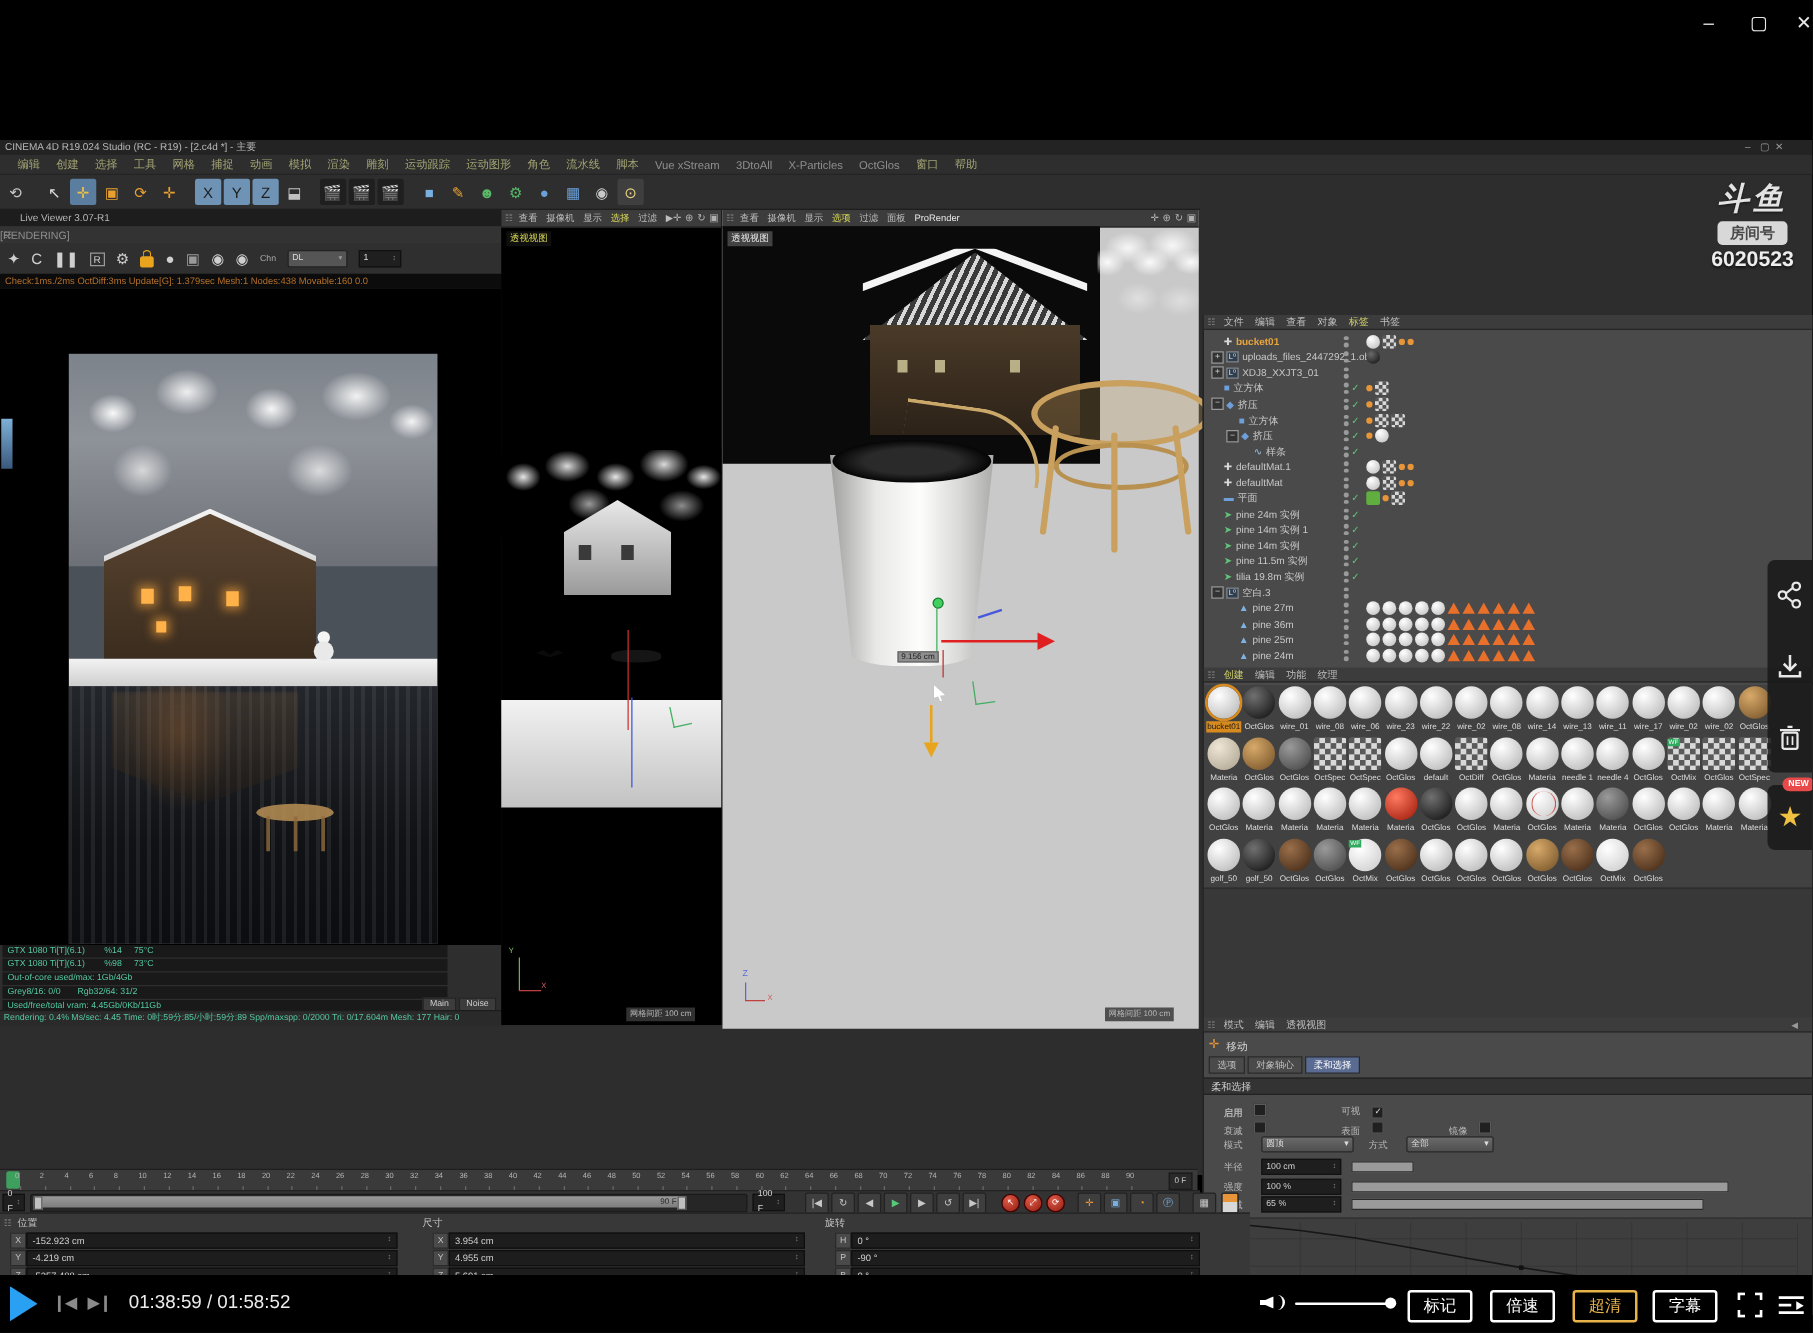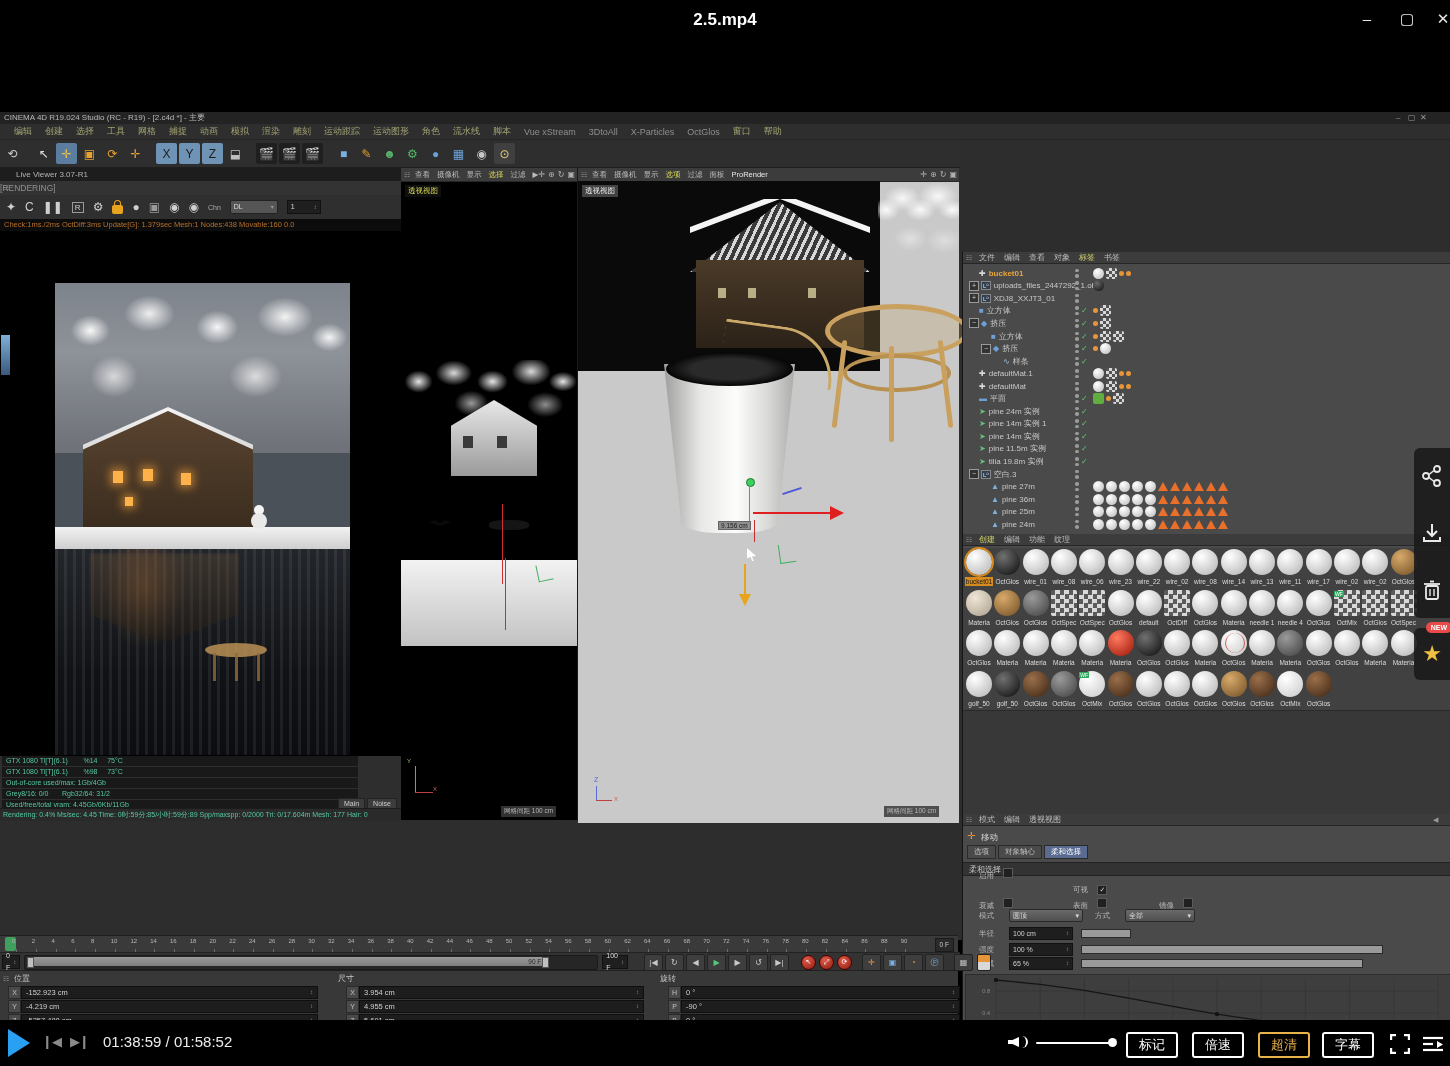--- a/index.html
+++ b/index.html
@@ -175,21 +175,21 @@
   
   .am-label{color:#b8b8b8;font-size:7.5px;}
   .am-check{width:8px;height:8px;background:#202020;border:1px solid #5a5a5a;display:inline-block;color:#d8d8d8;font-size:7px;line-height:8px;text-align:center;}
   .am-tab{height:12px;background:#4a4a4a;border:1px solid #2a2a2a;color:#c0c0c0;font-size:7.5px;line-height:12px;padding:0 6px;display:inline-block;}
   .am-tab.active{background:#5a6b92;color:#fff;}
   .am-value{height:11px;background:#1e1e1e;border:1px solid #121212;color:#d0d0d0;font-size:7px;line-height:11px;padding:0 3px;display:flex;align-items:center;justify-content:space-between;}
   .am-dd{height:11px;background:linear-gradient(180deg,#6a6a6a,#4f4f4f);border:1px solid #2a2a2a;color:#ddd;font-size:7px;line-height:11px;padding:0 3px;display:flex;align-items:center;justify-content:space-between;border-radius:2px;}
   .am-bar{height:7px;background:#9a9a9a;border:1px solid #2a2a2a;}
 
   
-  #coords{left:0;top:858px;width:958px;height:82px;background:#383838;border-top:1px solid #202020;}
+  #coords{left:0;top:858px;width:958px;height:82px;background:#383838;border-top:1px solid #202020;padding-left:42px;}
   .co-header{position:absolute;top:2px;height:11px;color:#c8c8c8;font-size:8px;line-height:11px;}
   .co-lab{position:absolute;width:11px;height:11px;background:#4a4a4a;color:#c0c0c0;font-size:7px;line-height:11px;text-align:center;border:1px solid #2a2a2a;}
   .co-val{position:absolute;height:11px;background:#1d1d1d;border:1px solid #0f0f0f;color:#d0d0d0;font-size:7.5px;line-height:11px;padding:0 4px;display:flex;justify-content:space-between;}
   .co-dd{position:absolute;height:13px;background:linear-gradient(180deg,#7a7a7a,#595959);border:1px solid #2a2a2a;border-radius:2px;color:#e8e8e8;font-size:7.5px;line-height:13px;padding:0 5px;display:flex;justify-content:space-between;}
   .co-apply{position:absolute;height:13px;background:linear-gradient(180deg,#6f6f6f,#525252);border:1px solid #2a2a2a;border-radius:3px;color:#ddd;font-size:7.5px;line-height:13px;text-align:center;}
 
   #ruler{left:0;top:823px;width:958px;height:17px;background:#3a3a3a;border-top:1px solid #1e1e1e;}
   .tick-num{position:absolute;top:2px;color:#b5b5b5;font-size:6px;}
   .tick-line{position:absolute;bottom:0;width:1px;height:4px;background:#6a6a6a;}
   #playhead{left:5px;top:1px;width:11px;height:14px;background:#3f9f5f;border-radius:2px;}
@@ -228,21 +228,20 @@
   .speaker{left:1008px;top:14px;width:18px;height:16px;}
   .speaker .cone{position:absolute;left:0;top:3px;width:11px;height:10px;background:#fff;clip-path:polygon(0 30%,40% 30%,100% 0,100% 100%,40% 70%,0 70%);}
   .speaker .wave{position:absolute;left:12px;top:2px;width:6px;height:12px;border:2px solid #fff;border-left:none;border-radius:0 8px 8px 0;border-top:none;border-bottom:none;}
 </style>
 </head>
 <body>
 
 <div id="stage">
 
   <div class="abs" id="win-title">
-    <div class="abs t txt">2.5.mp4</div>
     <div class="abs winbtn" style="left:1358px;">–</div>
     <div class="abs winbtn" style="left:1398px;">▢</div>
     <div class="abs winbtn" style="left:1434px;">✕</div>
   </div>
 
   <div class="abs" id="c4d">
     <div class="abs txt" id="c4d-titlebar">CINEMA 4D R19.024 Studio (RC - R19) - [2.c4d *] - 主要</div>
     <div class="abs c4d-winbtn" style="left:1396px;">–</div>
     <div class="abs c4d-winbtn" style="left:1408px;">▢</div>
     <div class="abs c4d-winbtn" style="left:1420px;">✕</div>
@@ -1067,21 +1066,21 @@
       <div class="abs txt" style="left:18px;top:580px;color:#d8d8d8;font-size:8.5px;">移动</div>
       <div class="abs" id="am-tabs" style="left:4px;top:593px;display:flex;gap:2px;">
           <span class="am-tab txt">选项</span>
           <span class="am-tab txt">对象轴心</span>
           <span class="am-tab txt active">柔和选择</span>
         </div>
       <div class="abs" style="left:0;top:610px;width:488px;height:12px;background:#333;border-top:1px solid #222;border-bottom:1px solid #222;">
         <span class="txt" style="position:absolute;left:6px;top:1px;color:#d0d0d0;font-size:8px;">柔和选择</span>
       </div>
 
-      <div class="abs" style="left:16px;top:612px;">
+      <div class="abs" style="left:16px;top:628px;font-weight:bold;">
         <span class="am-label txt">启用</span>
         <span class="am-check" style="margin-left:5px;"></span>
       </div>
       <div class="abs" style="left:110px;top:626px;">
         <span class="am-label txt">可视</span>
         <span class="am-check" style="margin-left:5px;">✓</span>
       </div>
       <div class="abs" style="left:16px;top:642px;">
         <span class="am-label txt">衰减</span>
         <span class="am-check" style="margin-left:5px;"></span>
@@ -1355,20 +1354,25 @@
         <span>▾</span>
       </div>
       <div class="co-dd" style="left:346px;top:60px;width:300px;">
         <span>绝对尺寸</span>
         <span>▾</span>
       </div>
       <div class="co-apply txt" style="left:668px;top:60px;width:282px;">应用</div>
     </div>
   </div>
 
+  <div class="abs" id="watermark">
+    <div id="wm-brand">斗鱼</div><br>
+    <div id="wm-room">房间号</div>
+    <div id="wm-id">6020523</div>
+  </div>
 
   <div class="abs" id="side-panel">
     <svg width="22" height="22" viewBox="0 0 22 22">
       <circle cx="16" cy="4" r="3" fill="none" stroke="#e8e8e8" stroke-width="1.8"></circle>
       <circle cx="5" cy="11" r="3" fill="none" stroke="#e8e8e8" stroke-width="1.8"></circle>
       <circle cx="16" cy="18" r="3" fill="none" stroke="#e8e8e8" stroke-width="1.8"></circle>
       <line x1="8" y1="9.5" x2="13" y2="5.5" stroke="#e8e8e8" stroke-width="1.6"></line>
       <line x1="8" y1="12.5" x2="13" y2="16.5" stroke="#e8e8e8" stroke-width="1.6"></line>
     </svg>
     <svg width="22" height="22" viewBox="0 0 22 22">

